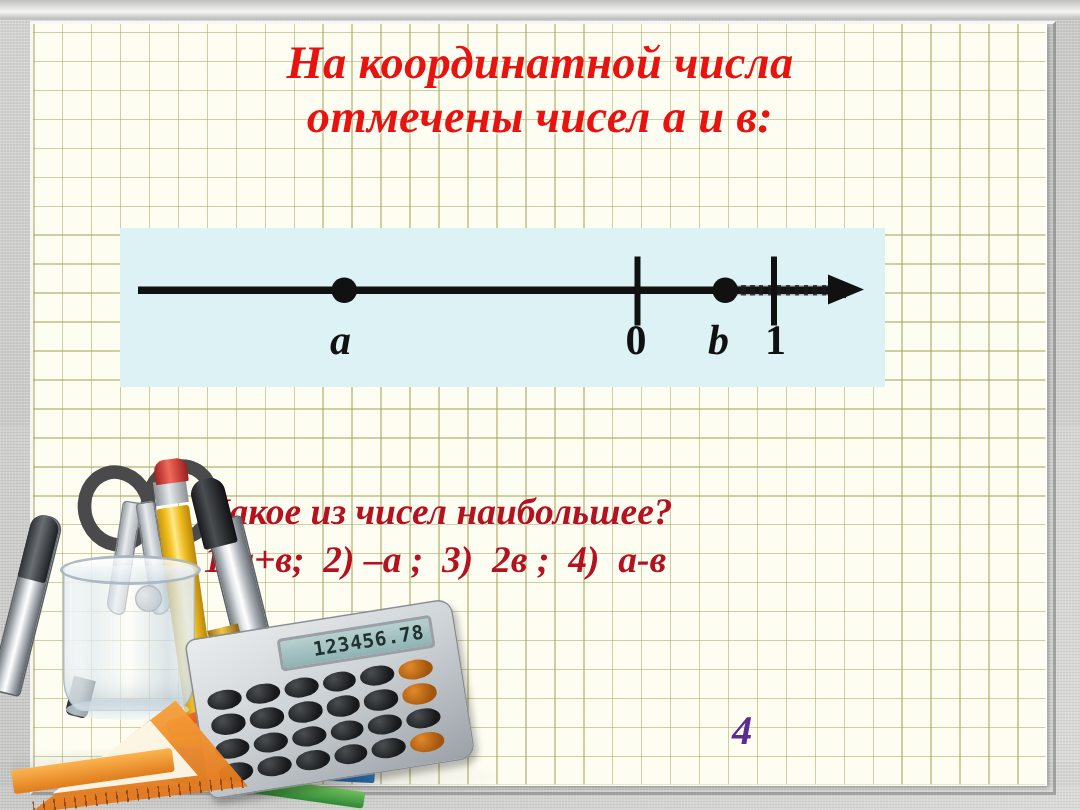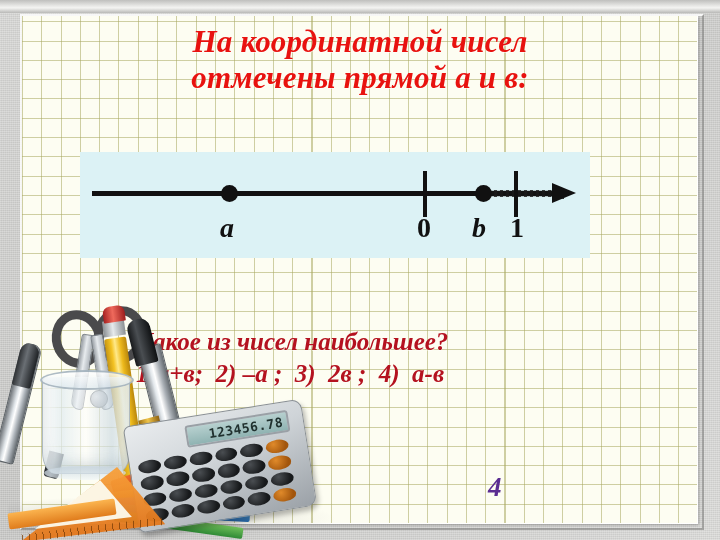--- a/index.html
+++ b/index.html
@@ -322,22 +322,22 @@
 
 <div id="slide">
 
   <div id="frame-texture"></div>
   <div id="frame-top-bevel"></div>
 
   <div id="sheet"></div>
   <div id="sheet-inner-bevel"></div>
 
   <div id="title">
-    <span class="l1">На координатной чисел</span>
-    <span class="l2">отмечены прямой а и  в:</span>
+    <span class="l1">На координатной числа</span>
+    <span class="l2">отмечены чисел а и  в:</span>
   </div>
 
   <div id="numberline-box">
     <div id="axis-line"></div>
     <div id="axis-dashed"></div>
     <div id="axis-arrow-tailfade"></div>
     <div id="axis-arrow"></div>
 
     <div class="tick" id="tick-0"></div>
     <div class="tick" id="tick-1"></div>

